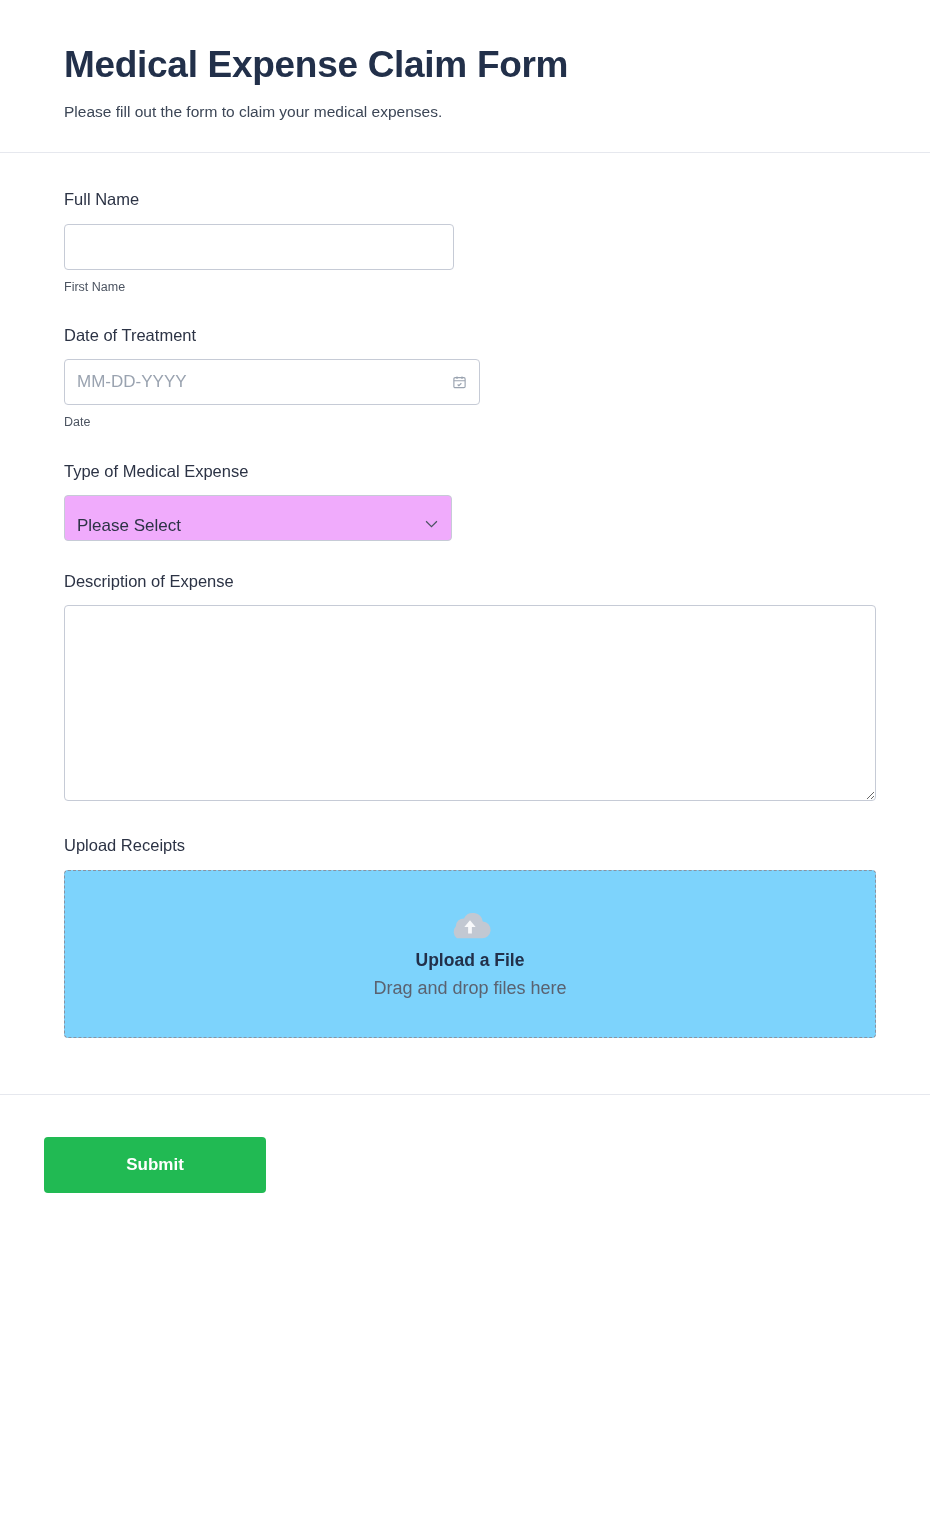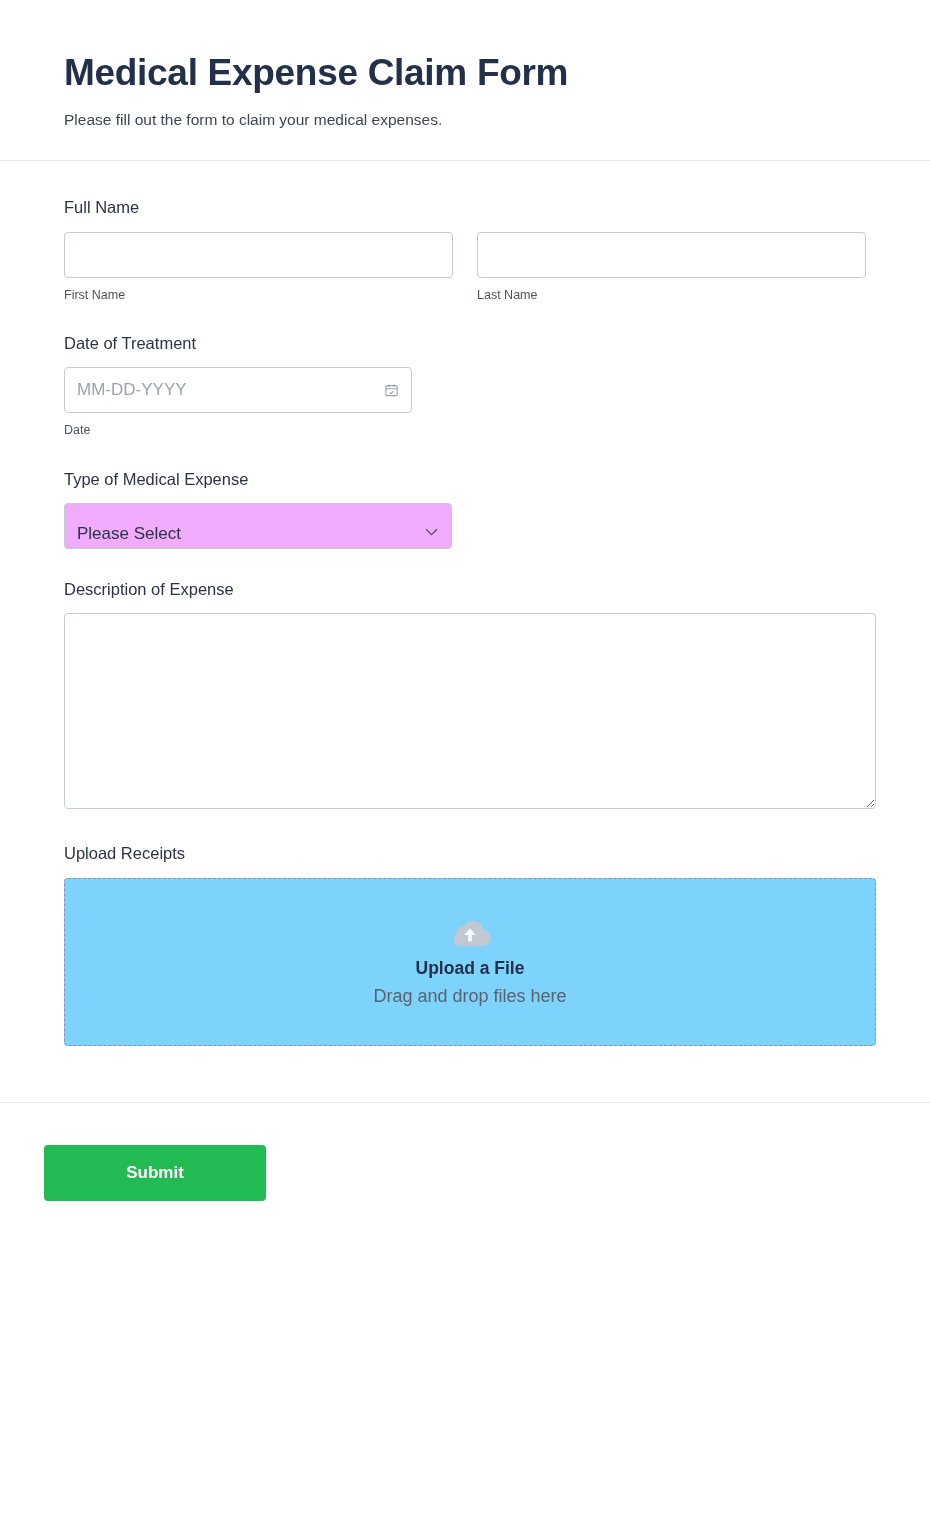--- a/index.html
+++ b/index.html
@@ -11,21 +11,21 @@
   body {
     width: 930px;
     min-height: 1517px;
     font-family: "Liberation Sans", sans-serif;
     color: #2c3345;
     -webkit-font-smoothing: antialiased;
   }
 
   .form-wrap {
     width: 930px;
-    margin: 8px auto;
+    margin: 0 auto;
     background: #ffffff;
   }
 
   
   .form-header {
     padding: 44px 64px 30px 64px;
     border-bottom: 1px solid #e6e8ee;
   }
   .form-title {
     font-size: 37px;
@@ -89,21 +89,21 @@
   .name-input {
     width: 100%;
     height: 46px;
     padding: 6px 12px;
     font-size: 16px;
   }
 
   
   .date-wrap {
     position: relative;
-    width: 348px;
+    width: 416px;
   }
   .date-input {
     width: 100%;
     height: 46px;
     padding: 6px 40px 6px 12px;
     font-size: 17px;
   }
   .date-input::placeholder { color: #9aa3b0; }
   .cal-icon {
     position: absolute;
@@ -221,24 +221,20 @@
 
   <div class="form-body">
 
     <div class="field-block">
       <label class="field-label">Full Name</label>
       <div class="name-row">
         <div class="name-col">
           <input type="text" class="name-input" placeholder="" style="">
           <span class="sub-label">First Name</span>
         </div>
-        <div class="name-col">
-          <input type="text" class="name-input" placeholder="" style="">
-          <span class="sub-label">Last Name</span>
-        </div>
       </div>
     </div>
 
     <div class="field-block">
       <label class="field-label">Date of Treatment</label>
       <div class="date-wrap">
         <input type="text" class="date-input" placeholder="MM-DD-YYYY" style="">
         <span class="cal-icon">
           <svg viewBox="0 0 24 24" fill="none" stroke="currentColor" stroke-width="1.8" width="15" height="16">
             <rect x="3" y="5" width="18" height="16" rx="2"></rect>

